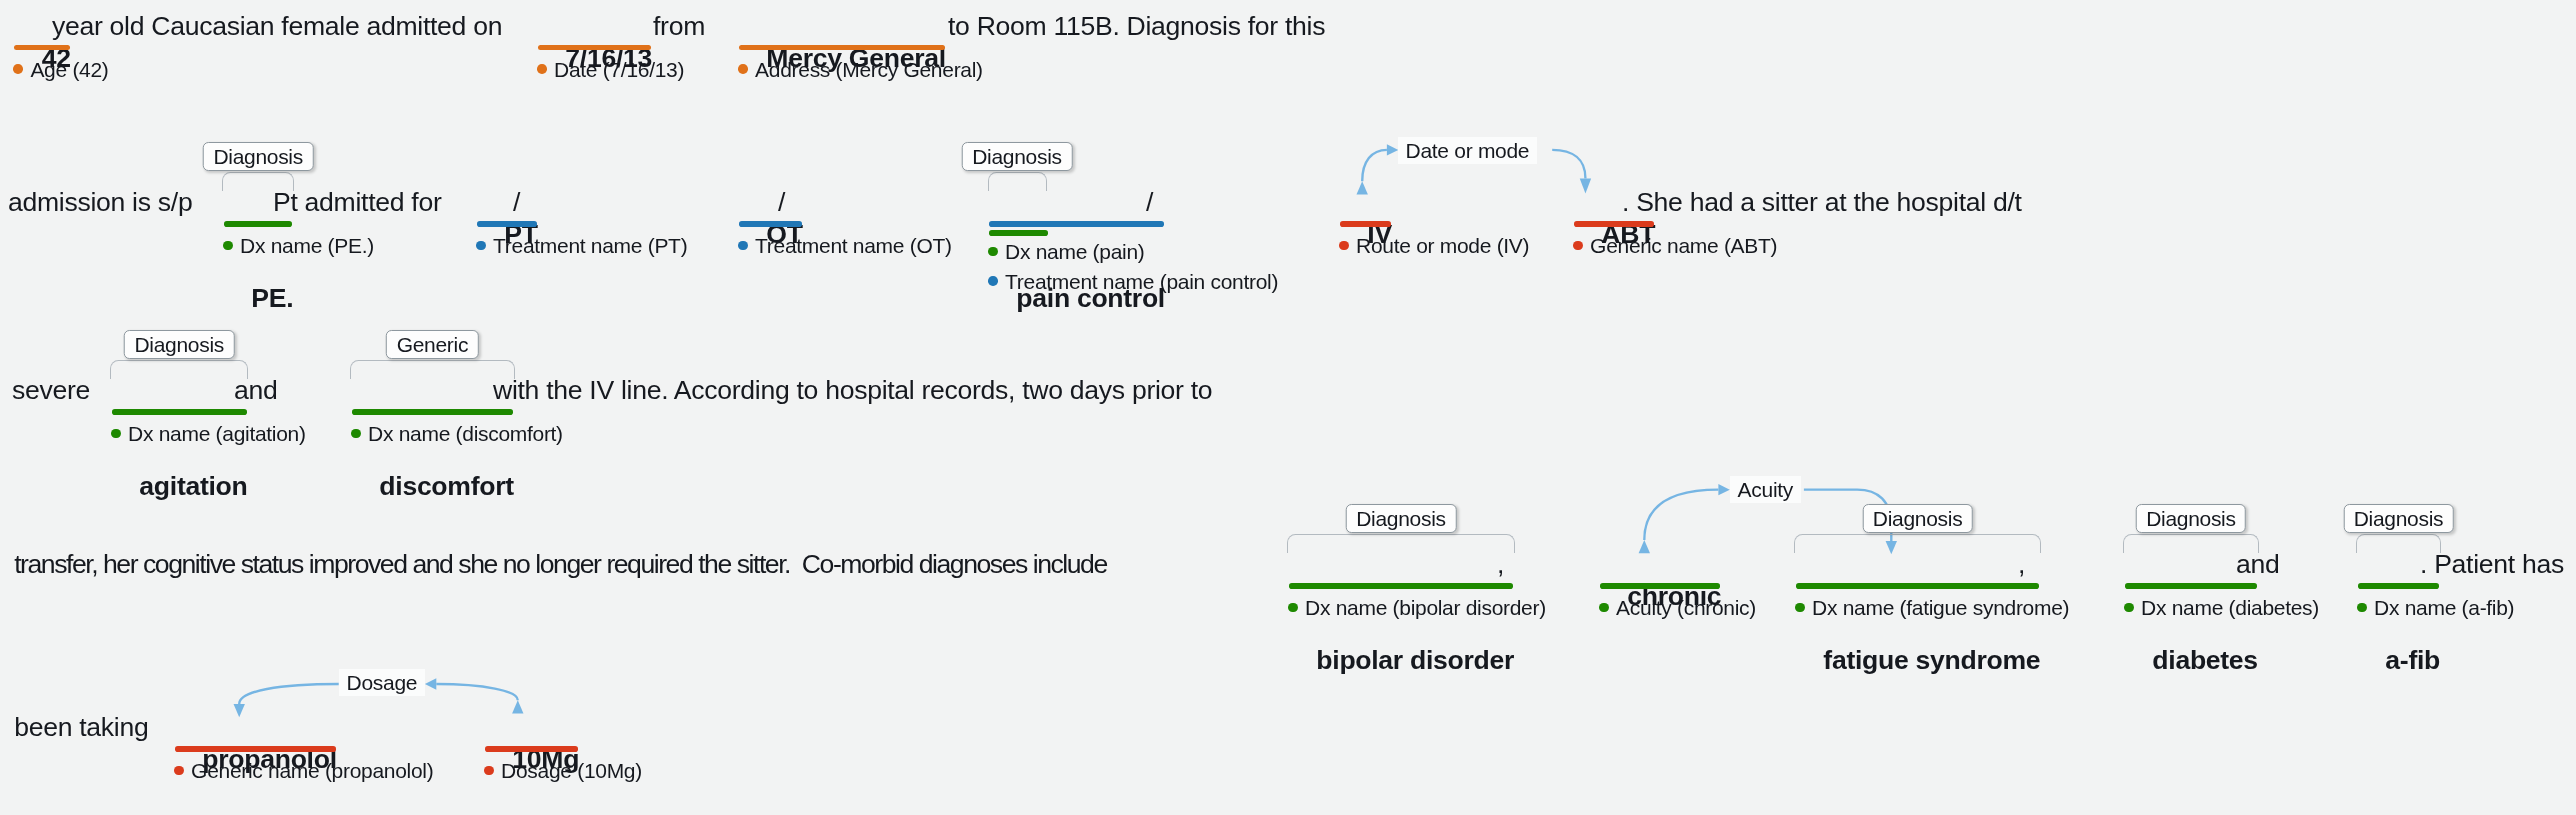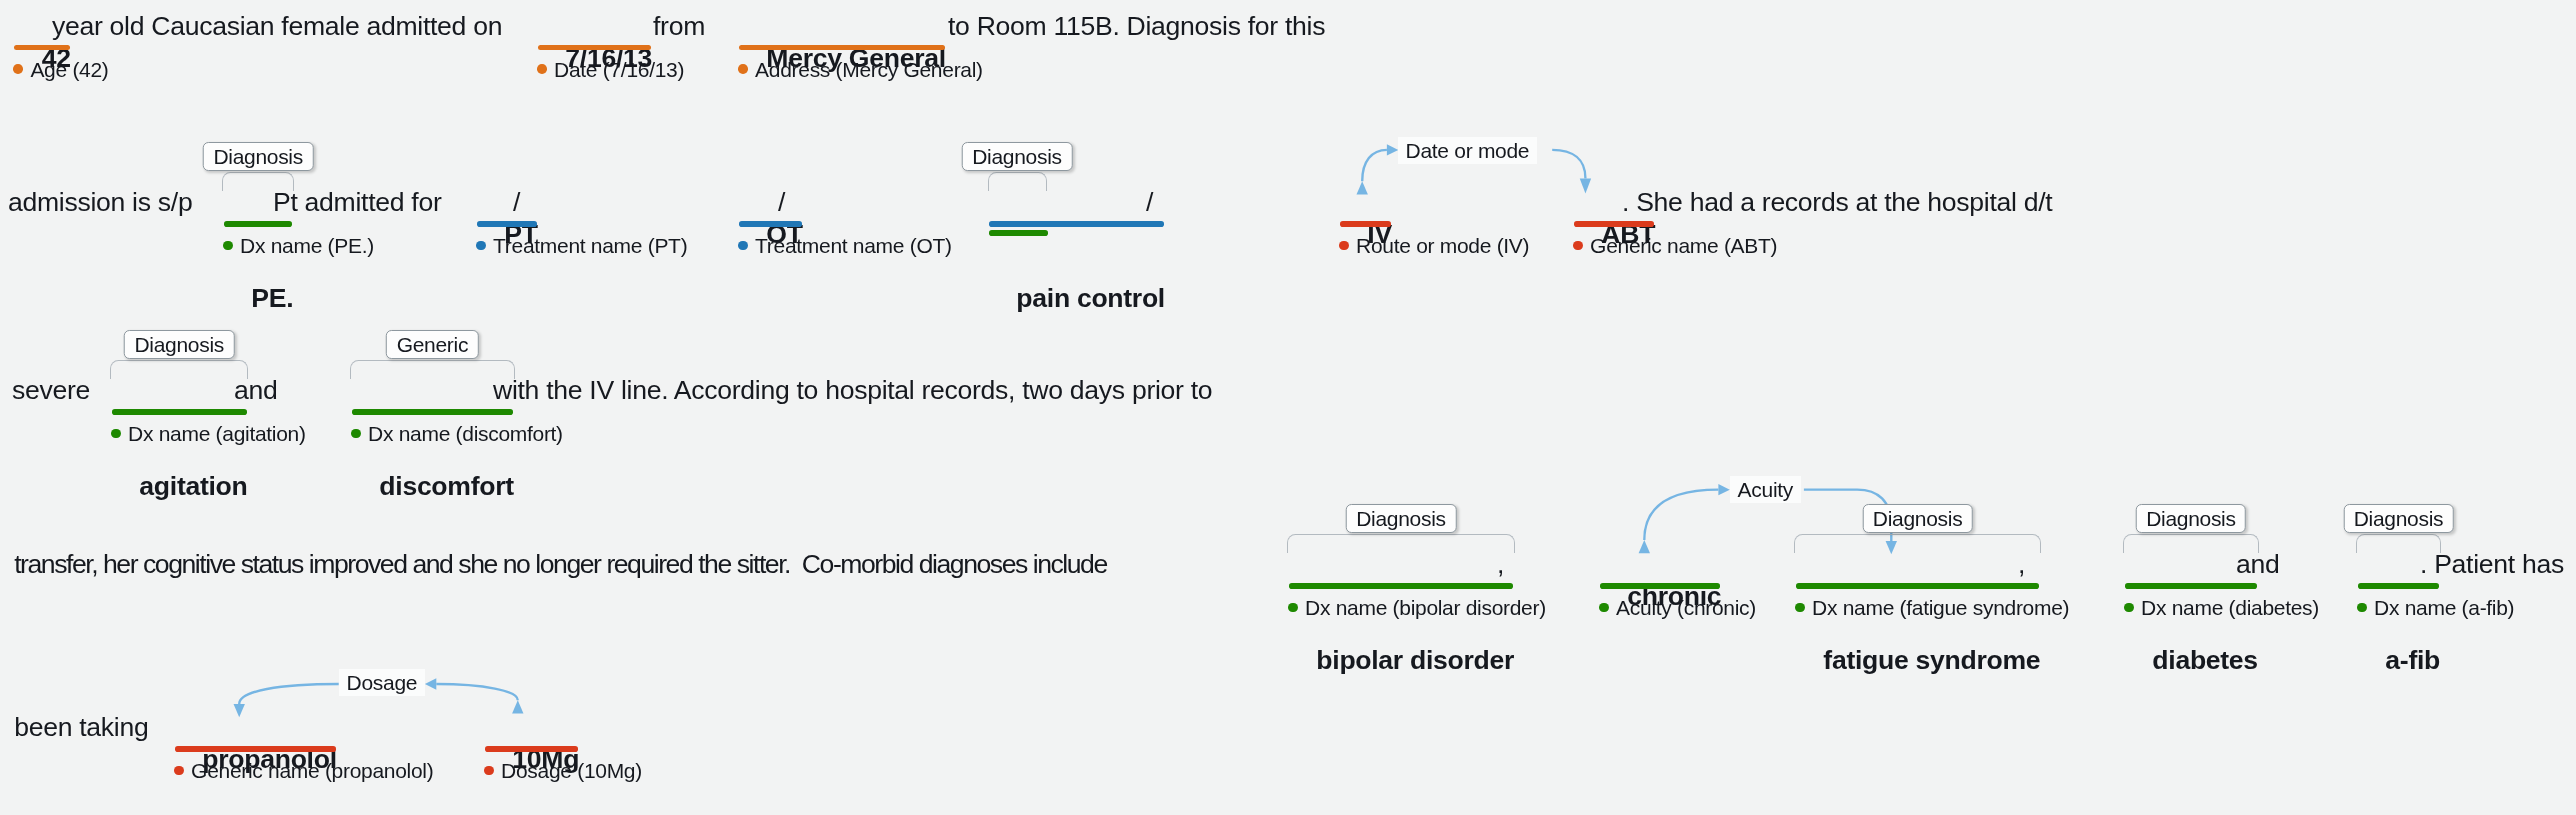--- a/index.html
+++ b/index.html
@@ -118,39 +118,49 @@
           <span>Treatment name (OT)</span>
         </span></span>
   </div>
   <span class="tok word" style="left:778px">/</span>
   <div class="tok entity two" style="left:988px">
     <span class="bracket" style="left:0; right:auto; width:59px"></span>
     <span class="tagbox" style="left:29px">Diagnosis</span>
     <span class="ent-text">pain control</span>
     <span class="ul u-ttp"></span>
     <span class="ul ul2 u-cond" style="right:auto; width:59px"></span>
+    <span class="anns">
+      <span class="ann">
+          <span class="dot d-cond"></span>
+          <span>Dx name (pain)</span>
+        </span>
+      <span class="ann">
+          <span class="dot d-ttp"></span>
+          <span>Treatment name (pain control)</span>
+        </span>
+    </span>
   </div>
   <span class="tok word" style="left:1146px">/</span>
   <div class="tok entity" style="left:1339px">
     <span class="ent-text">IV</span>
     <span class="ul u-med"></span>
     <span class="anns"><span class="ann">
           <span class="dot d-med"></span>
           <span>Route or mode (IV)</span>
         </span></span>
   </div>
   <div class="tok entity" style="left:1573px">
     <span class="ent-text">ABT</span>
     <span class="ul u-med"></span>
     <span class="anns"><span class="ann">
           <span class="dot d-med"></span>
           <span>Generic name (ABT)</span>
         </span></span>
   </div>
-  <span class="tok word" style="left:1622px">. She had a records at the hospital d/t</span>
+  <span class="tok word" style="left:1622px">. She had a sitter at the hospital d/t</span>
 </div>
 
 <div class="line" style="top:374px">
   <span class="tok word" style="left:12px">severe</span>
   <div class="tok entity" style="left:111px">
     <span class="bracket"></span>
     <span class="tagbox">Diagnosis</span>
     <span class="ent-text">agitation</span>
     <span class="ul u-cond"></span>
     <span class="anns"><span class="ann">

